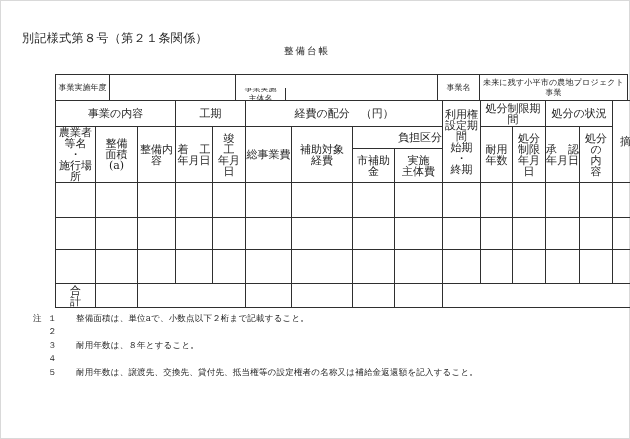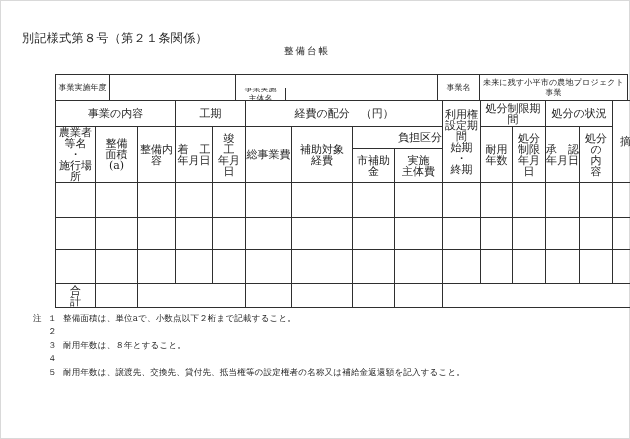--- a/index.html
+++ b/index.html
@@ -62,21 +62,21 @@
   tr.total-row td { height: 24px; }
   td.lh13 { line-height: 13px; }
   td.lh14 { line-height: 14px; margin-left: 37px; }
   td.lh15 { line-height: 15px; margin-left: 28px; }
 
   
   .notes { position: absolute; left: 33px; top: 312px; font-size: 8.5px; }
   .note-line { display: flex; line-height: 13.4px; white-space: nowrap; }
   .note-prefix { width: 15px; flex: none; }
   .note-num { width: 15px; flex: none; }
-  .note-text { letter-spacing: 0.2px; }
+  .note-text { letter-spacing: 0.2px; margin-left: 13px; }
 </style>
 </head>
 <body>
 
 <div class="page-frame"></div>
 
 <div class="form-number">別記様式第８号（第２１条関係）</div>
 <div class="form-title">整備台帳</div>
 
 <div class="form">

